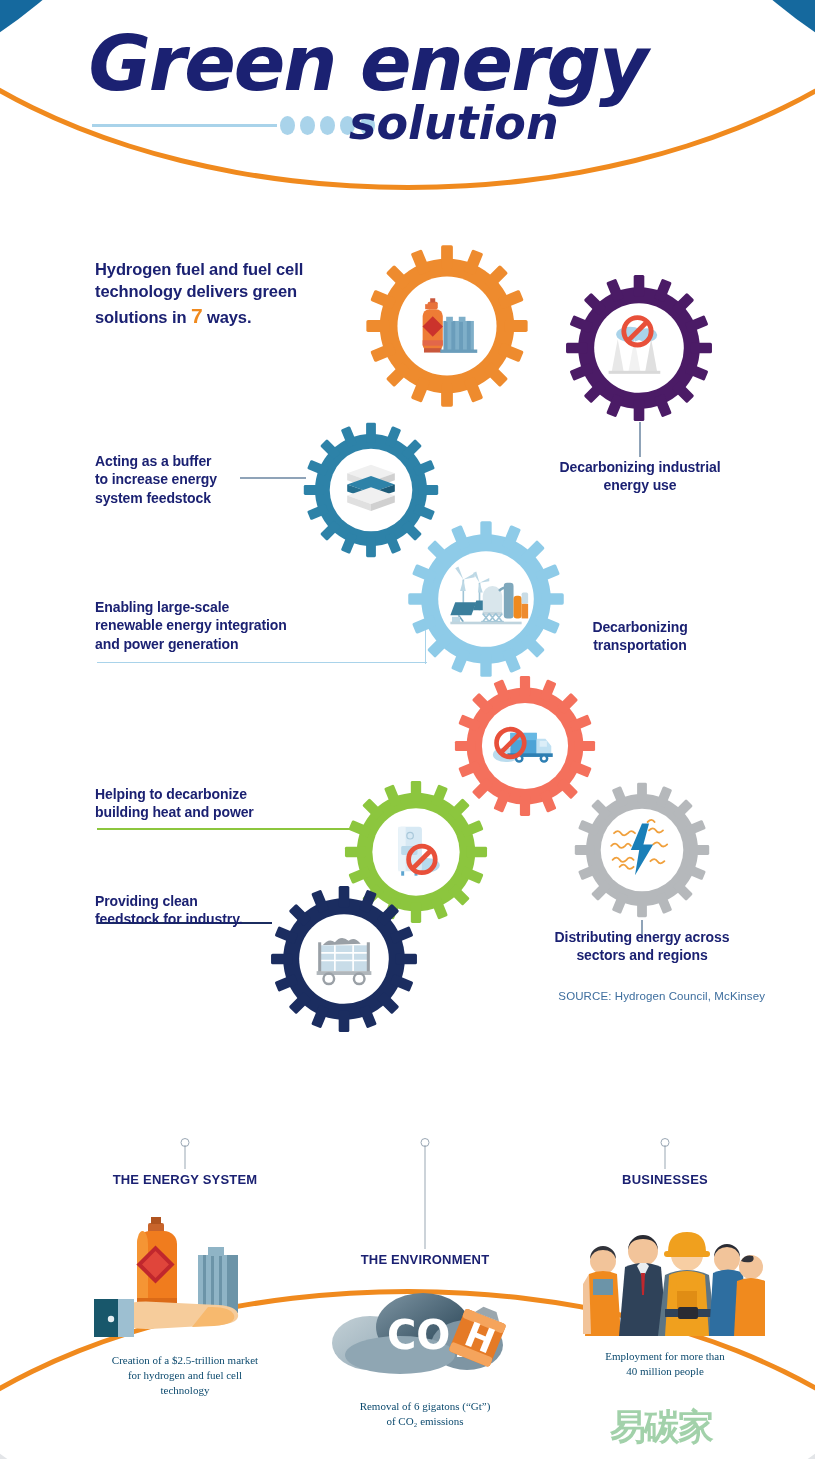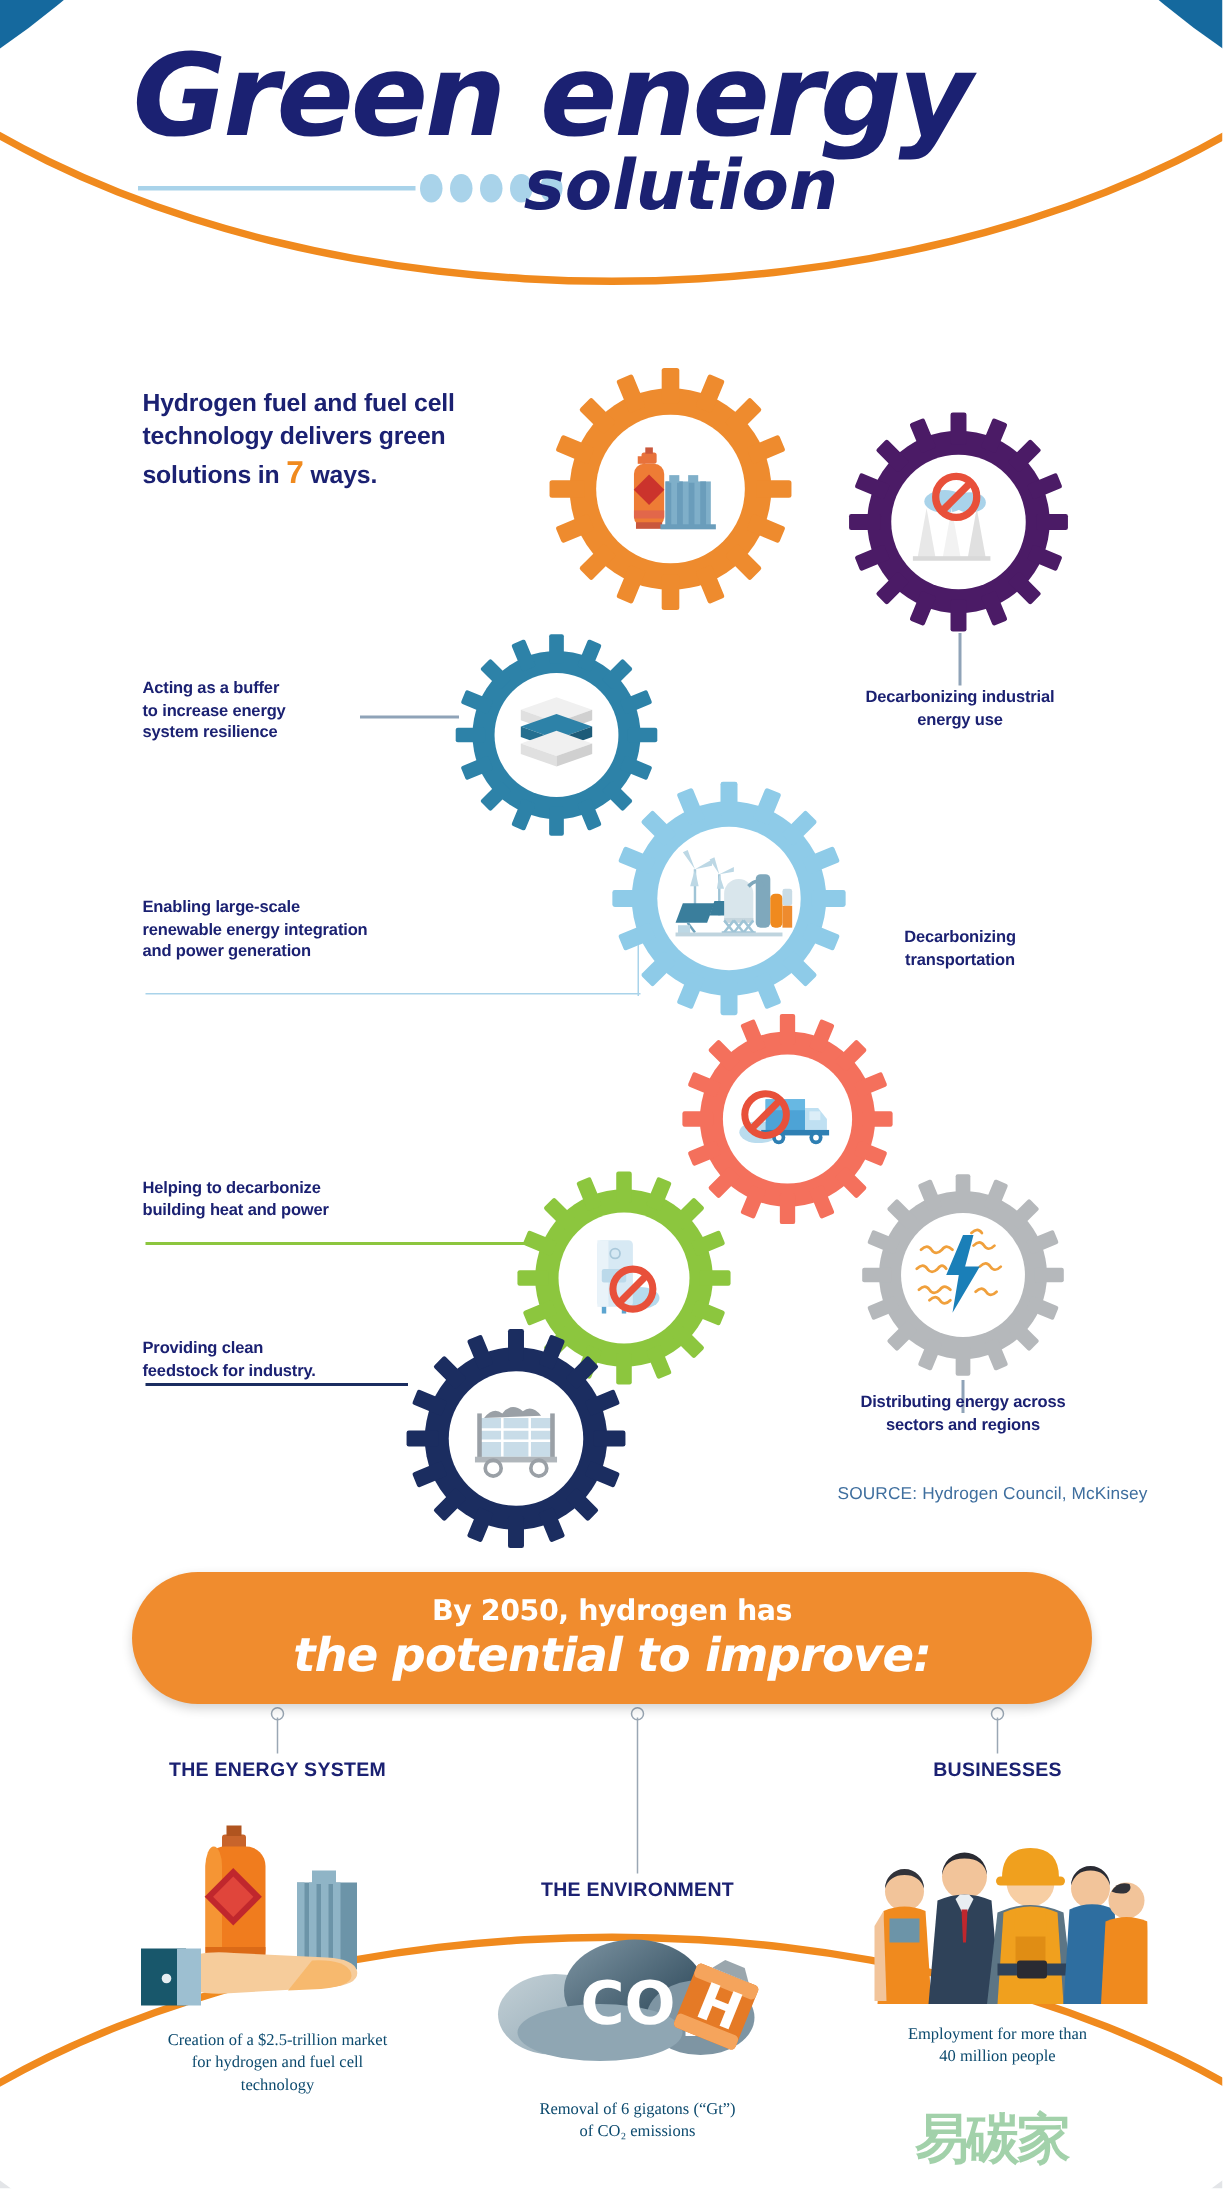--- a/index.html
+++ b/index.html
@@ -135,21 +135,21 @@
     width: 815px; height: 790px;
     z-index: 5;
   }
   .gear {
     position: absolute;
   }
   .gear svg { display: block; }
 
   .lbl {
     position: absolute;
-    font-size: 11px;
+    font-size: 14px;
     font-weight: bold;
     color: #1B2172;
     line-height: 1.32;
     letter-spacing: -0.1px;
   }
   .lbl.right { text-align: center; }
   .lbl.left { text-align: left; }
 
   .connector {
     position: absolute;
@@ -428,21 +428,21 @@
           <path d="M33 54 L50 48 L67 54 L50 60 Z" fill="#F0F0F0"></path>
           <path d="M33 54 L33 59 L50 65 L50 60 Z" fill="#E0E0E0"></path>
           <path d="M67 54 L67 59 L50 65 L50 60 Z" fill="#D0D0D0"></path>
         </g>
       </svg>
     </div>
     <div class="connector" style="left:240px; top:247px; width:66px; height:1.6px;"></div>
     <div class="lbl left" style="left:95px; top:222px; width:170px;">
       <span>Acting as a buffer</span><br>
       <span>to increase energy</span><br>
-      <span>system resilience</span>
+      <span>system feedstock</span>
     </div>
 
     <div class="gear" style="left:405px; top:288px;">
       <svg width="162" height="162" viewBox="0 0 100 100" aria-hidden="true">
         <g fill="#8ECBE8">
           <circle cx="50" cy="50" r="40"></circle>
           <g>
             <rect x="46.5" y="2" width="7" height="14" rx="1"></rect>
             <rect x="46.5" y="2" width="7" height="14" rx="1" transform="rotate(22.5 50 50)"></rect>
             <rect x="46.5" y="2" width="7" height="14" rx="1" transform="rotate(45 50 50)"></rect>
@@ -683,24 +683,20 @@
     </div>
     <div class="connector" style="left:97px; top:692px; width:175px; height:1.6px; background:#1B2D60;"></div>
     <div class="lbl left" style="left:95px; top:662px; width:200px;">
       <span>Providing clean</span><br>
       <span>feedstock for industry.</span>
     </div>
 
     <div class="source">SOURCE: Hydrogen Council, McKinsey</div>
   </div>
 
-  <div class="banner">
-    <div class="banner-l1">By 2050, hydrogen has</div>
-    <div class="banner-l2">the potential to improve:</div>
-  </div>
 
   <div class="cols">
 
     <div class="col" style="left:35px; top:0px; width:300px;">
       <span class="stem-dot" style="top:-2px;"></span>
       <span class="stem" style="top:5px; height:24px;"></span>
       <div class="col-title" style="margin-top:32px;">THE ENERGY SYSTEM</div>
       <div class="col-art" style="margin-top:16px; height:140px;">
         <svg width="210" height="140" viewBox="0 0 210 140" aria-hidden="true">
 

